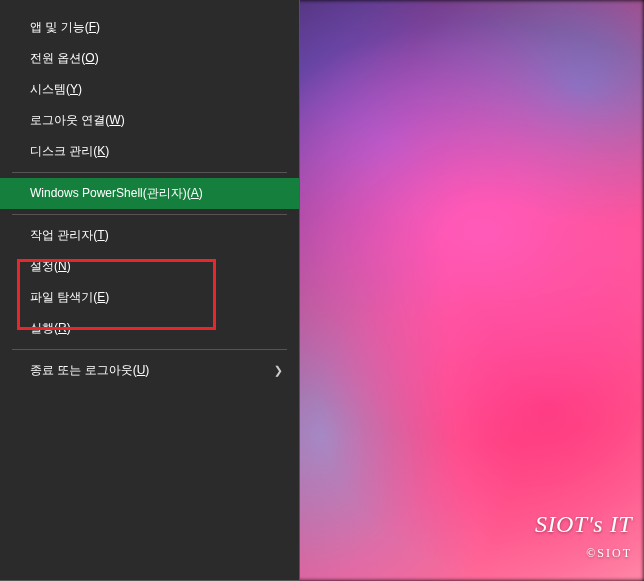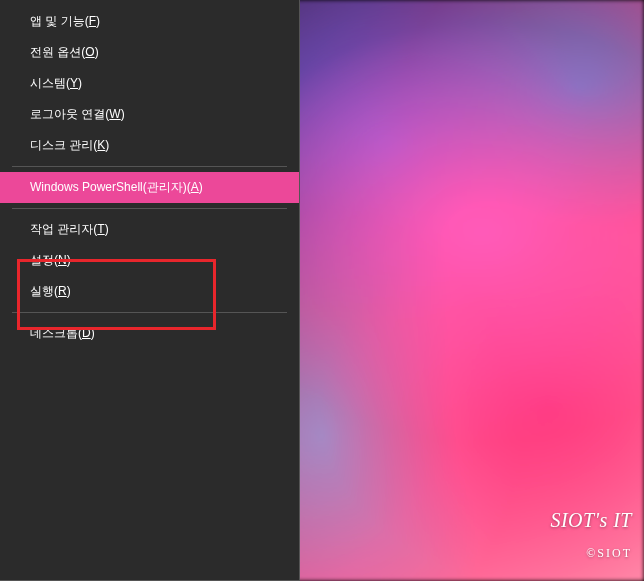--- a/index.html
+++ b/index.html
@@ -26,46 +26,46 @@
     .watermark {
       position: absolute;
       right: 12px;
       bottom: 20px;
       text-align: right;
       color: #fff;
       font-family: Georgia, serif;
       font-style: italic;
       text-shadow: 0 1px 3px rgba(0,0,0,0.4);
     }
-    .watermark .line1 { font-size: 20px; letter-spacing: 0.5px; }
-    .watermark .line2 { font-size: 12px; letter-spacing: 2px; font-style: normal; margin-top: 14px; }
+    .watermark .line1 { font-size: 24px; letter-spacing: 0.5px; }
+    .watermark .line2 { font-size: 12px; letter-spacing: 2px; font-style: normal; margin-top: 8px; }
     .menu {
       position: absolute;
       left: 0;
       top: 0;
       bottom: 0;
       width: 300px;
       background: #2b2b2b;
       color: #ffffff;
       font-size: 12px;
-      padding: 6px 0;
+      padding: 12px 0;
       border: 1px solid #555;
       border-left: none;
       border-top: none;
     }
     .menu-item {
       height: 31px;
       line-height: 31px;
       padding: 0 14px 0 30px;
       cursor: default;
       position: relative;
       white-space: nowrap;
     }
     .menu-item.hovered {
-      background: #ec4899;
+      background: #15803d;
     }
     .menu-item .arrow {
       position: absolute;
       right: 16px;
       top: 0;
       line-height: 31px;
       font-size: 11px;
       color: #ccc;
     }
     .menu-sep {
@@ -100,18 +100,19 @@
     <div class="menu-item"><span>앱 및 기능</span><span>(<span class="accel">F</span>)</span></div>
     <div class="menu-item"><span>전원 옵션</span><span>(<span class="accel">O</span>)</span></div>
     <div class="menu-item"><span>시스템</span><span>(<span class="accel">Y</span>)</span></div>
     <div class="menu-item"><span>로그아웃 연결</span><span>(<span class="accel">W</span>)</span></div>
     <div class="menu-item"><span>디스크 관리</span><span>(<span class="accel">K</span>)</span></div>
     <div class="menu-sep"></div>
     <div class="menu-item hovered"><span>Windows PowerShell(관리자)</span><span>(<span class="accel">A</span>)</span></div>
     <div class="menu-sep"></div>
     <div class="menu-item"><span>작업 관리자</span><span>(<span class="accel">T</span>)</span></div>
     <div class="menu-item"><span>설정</span><span>(<span class="accel">N</span>)</span></div>
+    <div class="menu-item"><span>파일 탐색기</span><span>(<span class="accel">E</span>)</span></div>
     <div class="menu-item"><span>실행</span><span>(<span class="accel">R</span>)</span></div>
     <div class="menu-sep"></div>
-    <div class="menu-item"><span>데스크톱</span><span>(<span class="accel">D</span>)</span></div>
+    <div class="menu-item"><span>종료 또는 로그아웃</span><span>(<span class="accel">U</span>)</span><span class="arrow">❯</span></div>
   </div>
 
 <div class="highlight-box"></div>
 
 </body></html>

